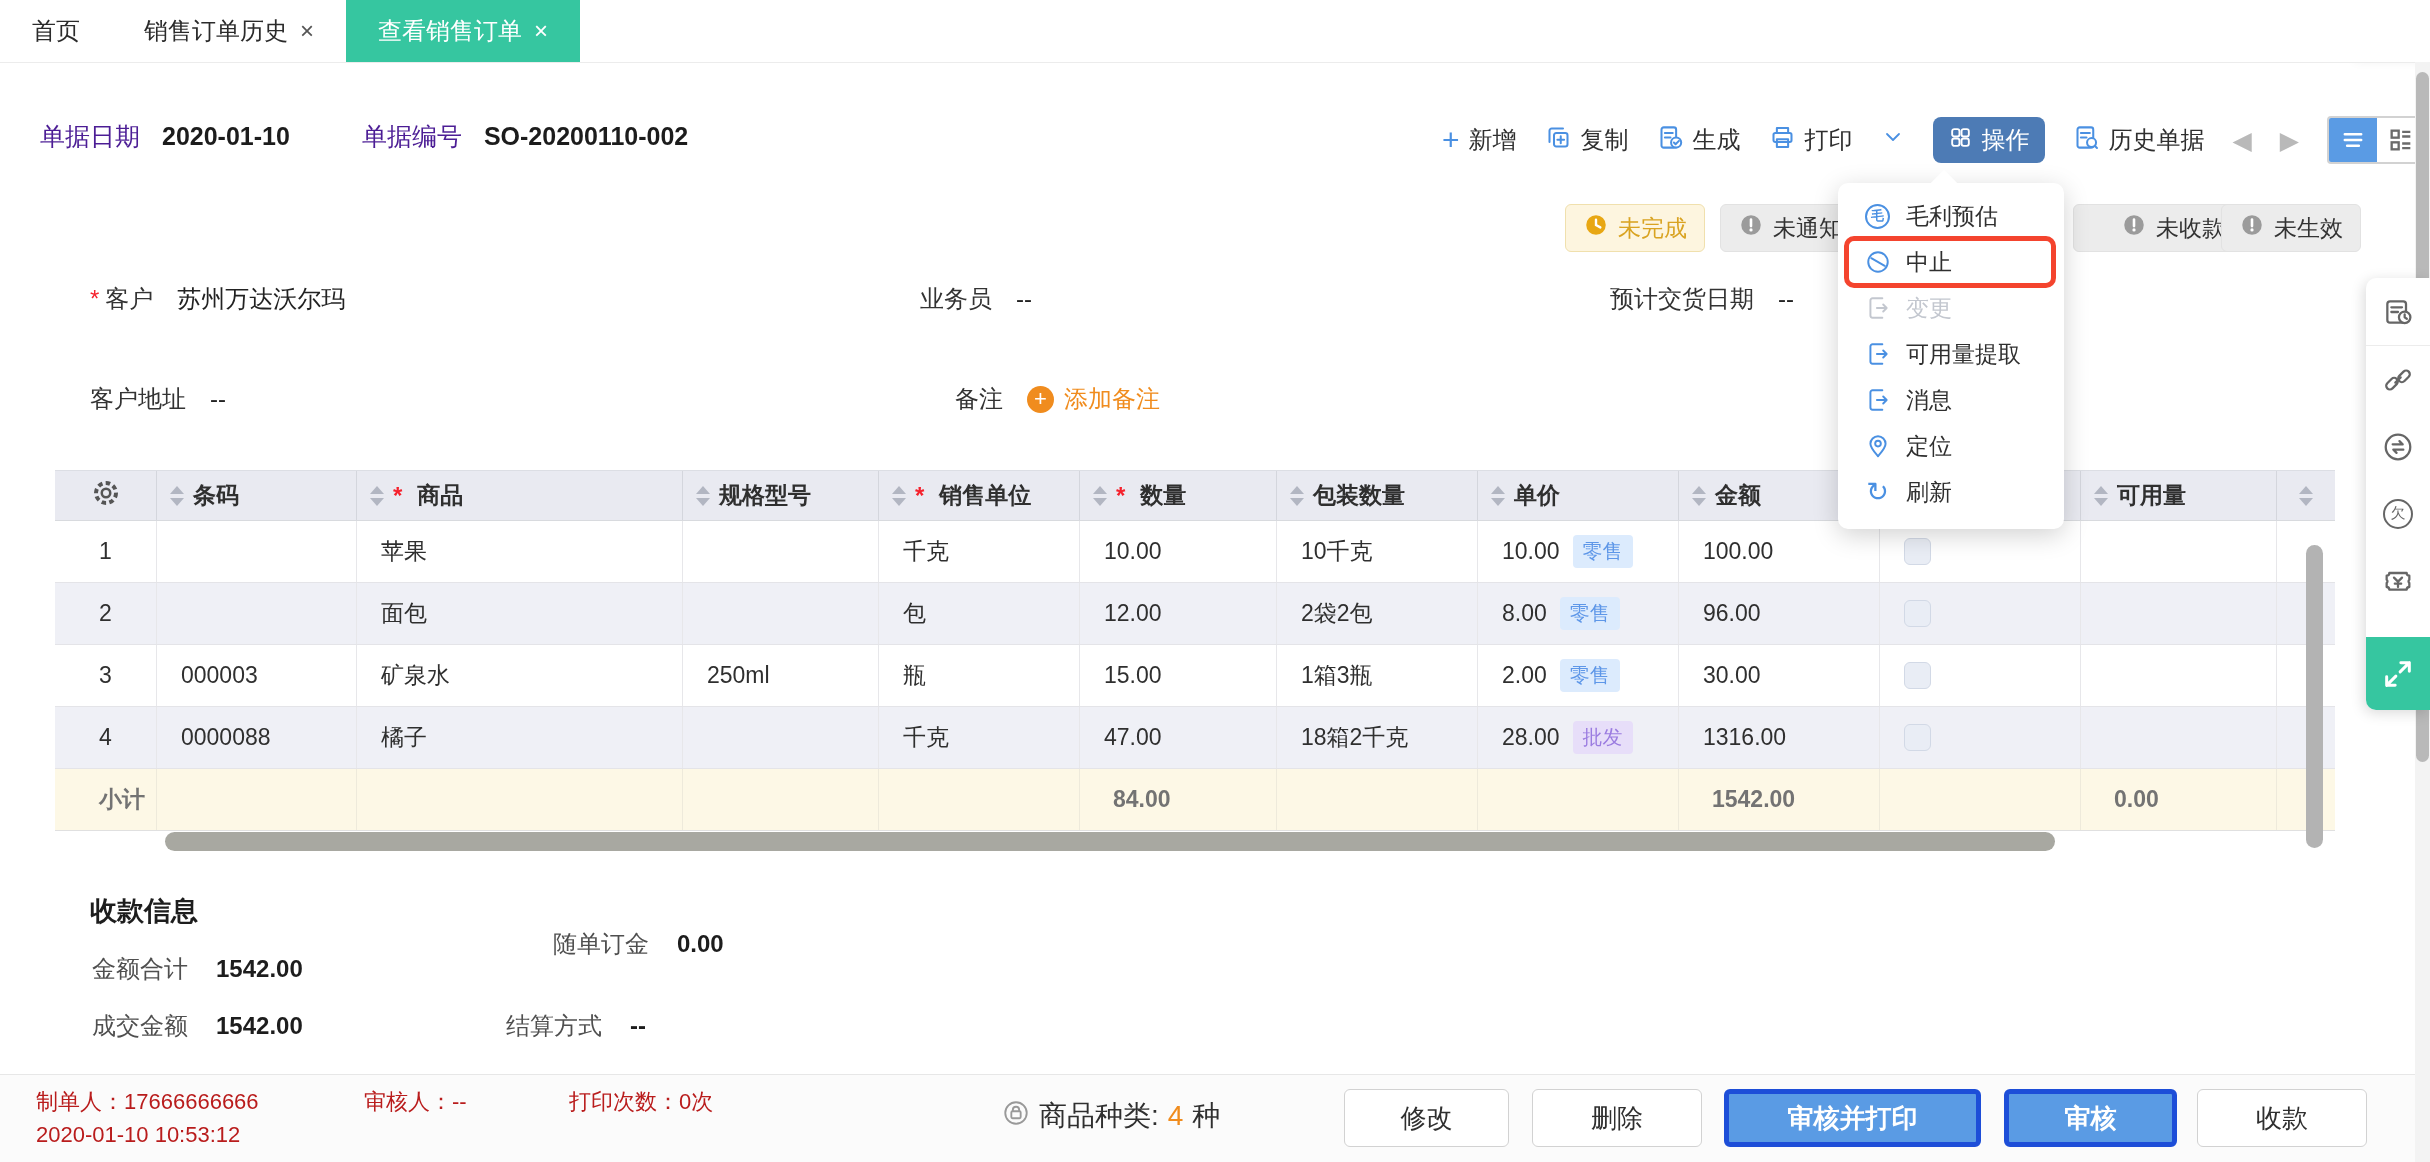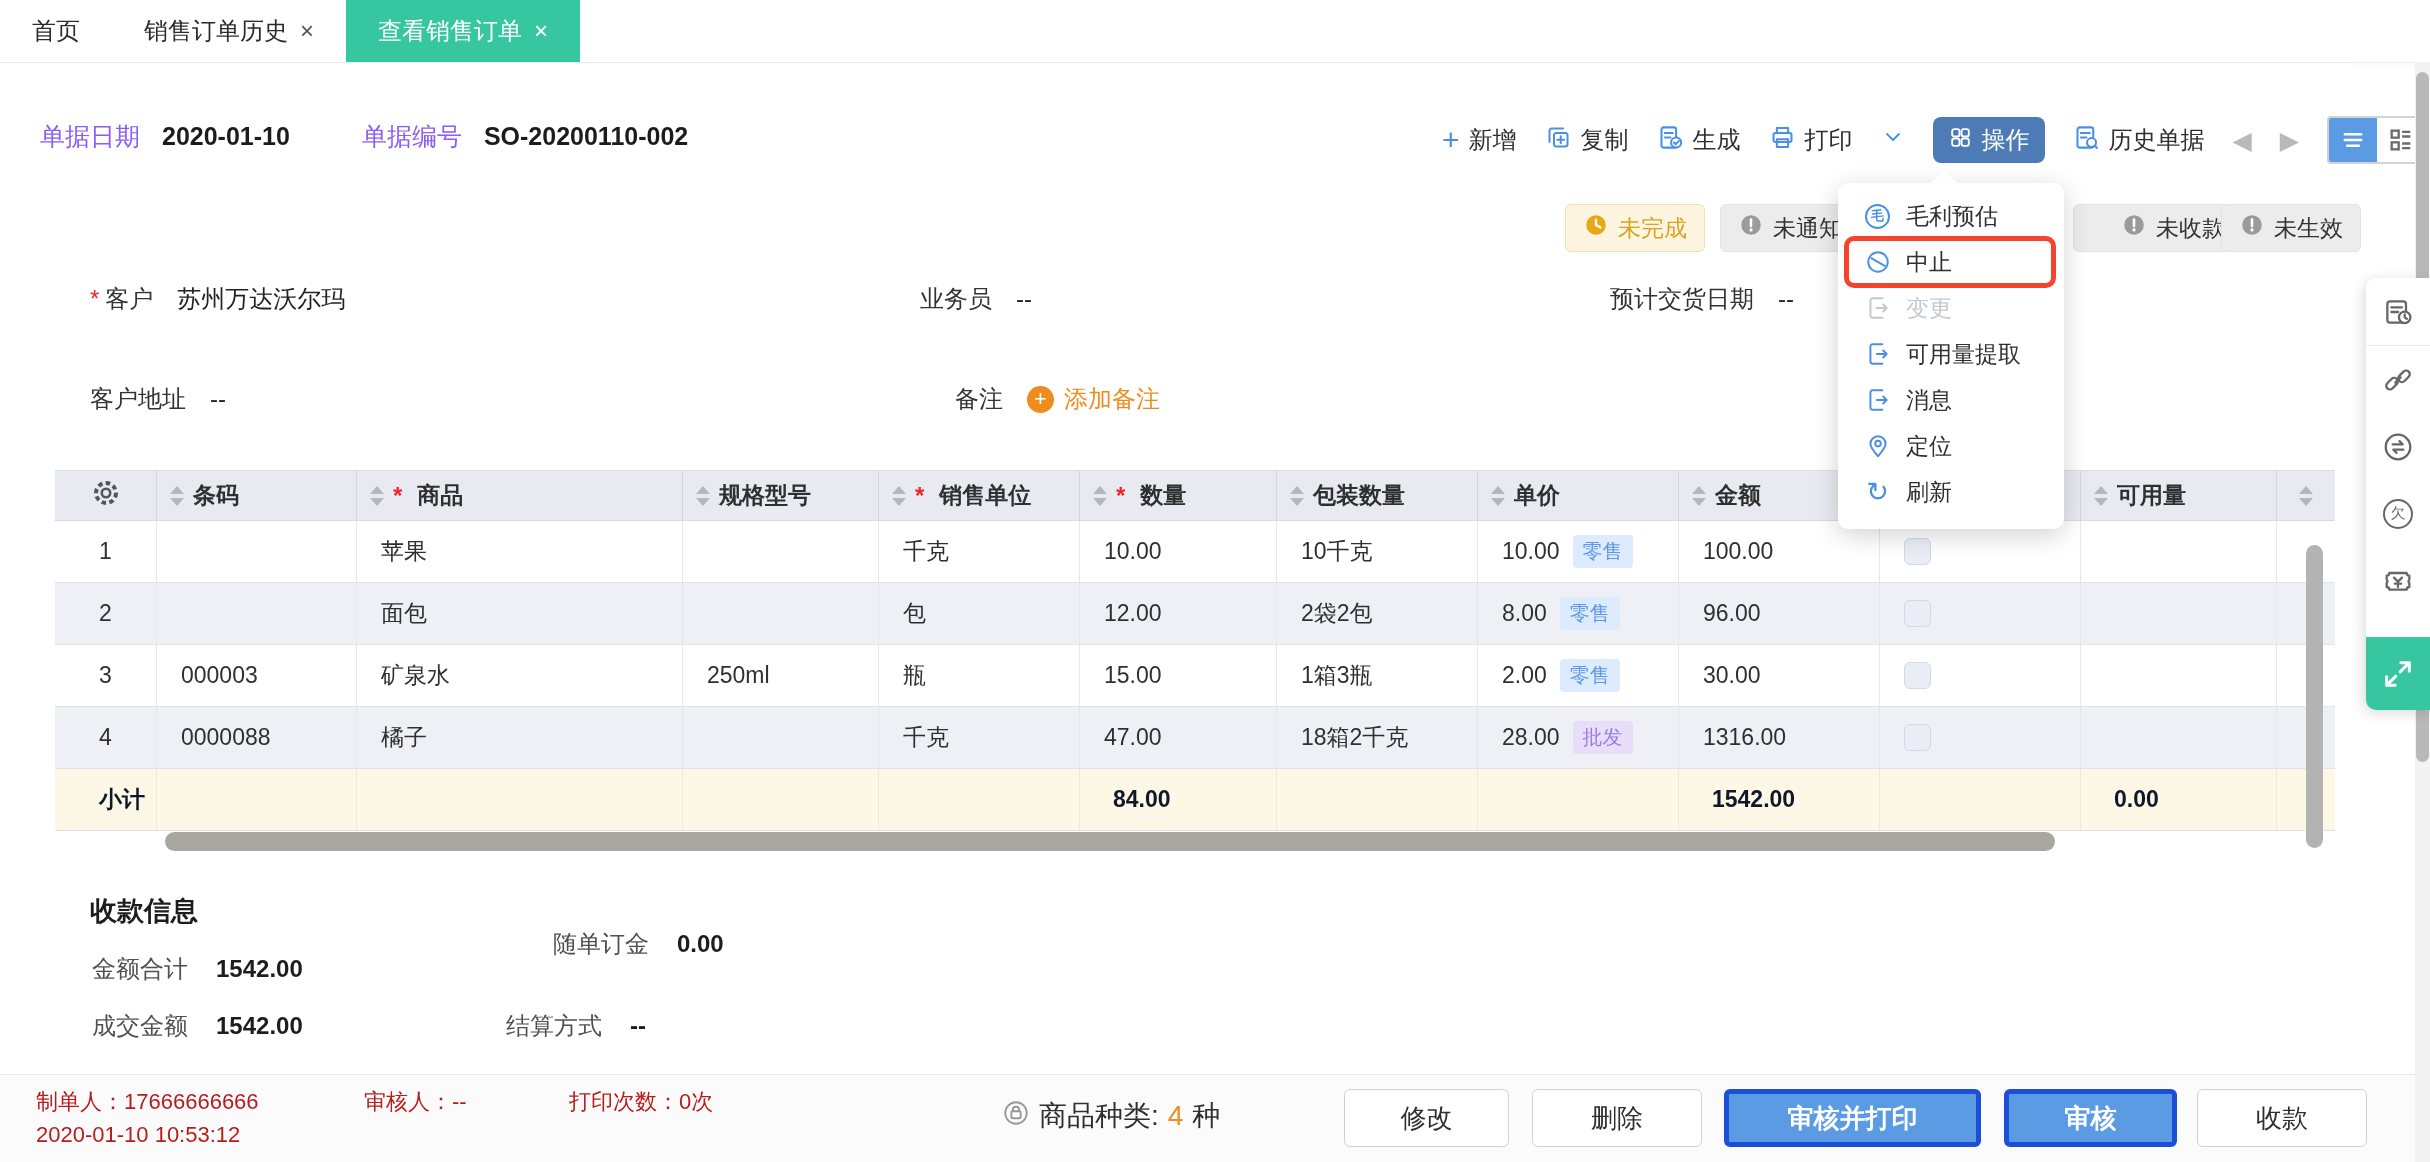--- a/index.html
+++ b/index.html
@@ -11,21 +11,21 @@
           border-bottom:1px solid #ececec;display:flex;align-items:stretch;z-index:5;}
   .tab{display:flex;align-items:center;gap:12px;padding:0 32px;font-size:24px;color:#2b2b2b;cursor:pointer;}
   .tab .tab-close{font-size:24px;color:#555;}
   .tab.active{background:#36c6a0;color:#fff;}
   .tab.active .tab-close{color:#fff;}
   .win-close{position:absolute;right:0;top:0;width:70px;height:62px;display:flex;align-items:center;
              justify-content:center;font-size:36px;color:#1e1e1e;background:#fff;box-shadow:-6px 0 10px rgba(0,0,0,.05);}
 
   
   .doc-head{position:absolute;top:120px;left:40px;display:flex;align-items:center;font-size:25px;}
-  .doc-head .lbl{color:#8b5cf6;}
+  .doc-head .lbl{color:#4c1d95;}
   .doc-head .val{margin-left:22px;font-weight:600;color:#1c1c1c;}
   .doc-head .pair+.pair{margin-left:72px;}
   .pair{display:flex;align-items:center;}
 
   
   .toolbar{position:absolute;top:116px;left:1442px;display:flex;align-items:center;gap:28px;font-size:24px;}
   .tb-item{display:flex;align-items:center;gap:9px;cursor:pointer;color:#2f2f2f;}
   .tb-plus{color:#4a90e2;font-size:30px;font-weight:400;line-height:1;}
   svg.icn{stroke:#4a90e2;fill:none;stroke-width:1.8;stroke-linecap:round;stroke-linejoin:round;}
   svg.icn-w{stroke:#fff;fill:none;stroke-width:1.8;stroke-linecap:round;stroke-linejoin:round;}
@@ -73,21 +73,21 @@
   .trow{display:flex;height:62px;background:#fff;border-bottom:1px solid #e4e4e8;box-sizing:border-box;}
   .trow.alt{background:#eff0f6;}
   .td{display:flex;align-items:center;padding-left:24px;font-size:23px;color:#2f2f2f;box-sizing:border-box;
       border-right:1px solid #e7e7ea;}
   .td.center{justify-content:center;padding-left:0;}
   .tag{margin-left:13px;padding:3px 10px;border-radius:4px;font-size:20px;font-weight:500;}
   .tag.retail{background:#dcebfd;color:#5e97e8;}
   .tag.wholesale{background:#e7def9;color:#9b7ce0;}
   .checkbox{width:27px;height:27px;border-radius:6px;background:#e9edf5;border:1px solid #d2d9e6;box-sizing:border-box;cursor:pointer;}
   .subtotal{display:flex;height:62px;background:#fdf8e6;border-bottom:1px solid #e0e0e0;box-sizing:border-box;}
-  .subtotal .td{font-weight:600;border-right:1px solid #eeeadb;color:#0f172a;padding-left:33px;}
+  .subtotal .td{font-weight:600;border-right:1px solid #eeeadb;color:#737373;padding-left:33px;}
 
   .hscroll{position:absolute;left:165px;top:832px;width:1890px;height:19px;border-radius:10px;background:#a8a8a1;z-index:8;cursor:pointer;}
   .tvscroll{position:absolute;left:2306px;top:545px;width:17px;height:303px;border-radius:9px;background:#b3b3b3;z-index:8;cursor:pointer;}
 
   
   .pay-title{position:absolute;left:90px;top:893px;font-size:27px;font-weight:700;color:#1d1d1d;}
   .pay-item{position:absolute;display:flex;align-items:center;font-size:24px;color:#4f4f4f;}
   .pay-item .pval{margin-left:28px;font-weight:700;color:#1d1d1d;}
   .pp1{left:92px;top:953px;}
   .pp2{left:506px;top:928px;margin-left:47px;}

